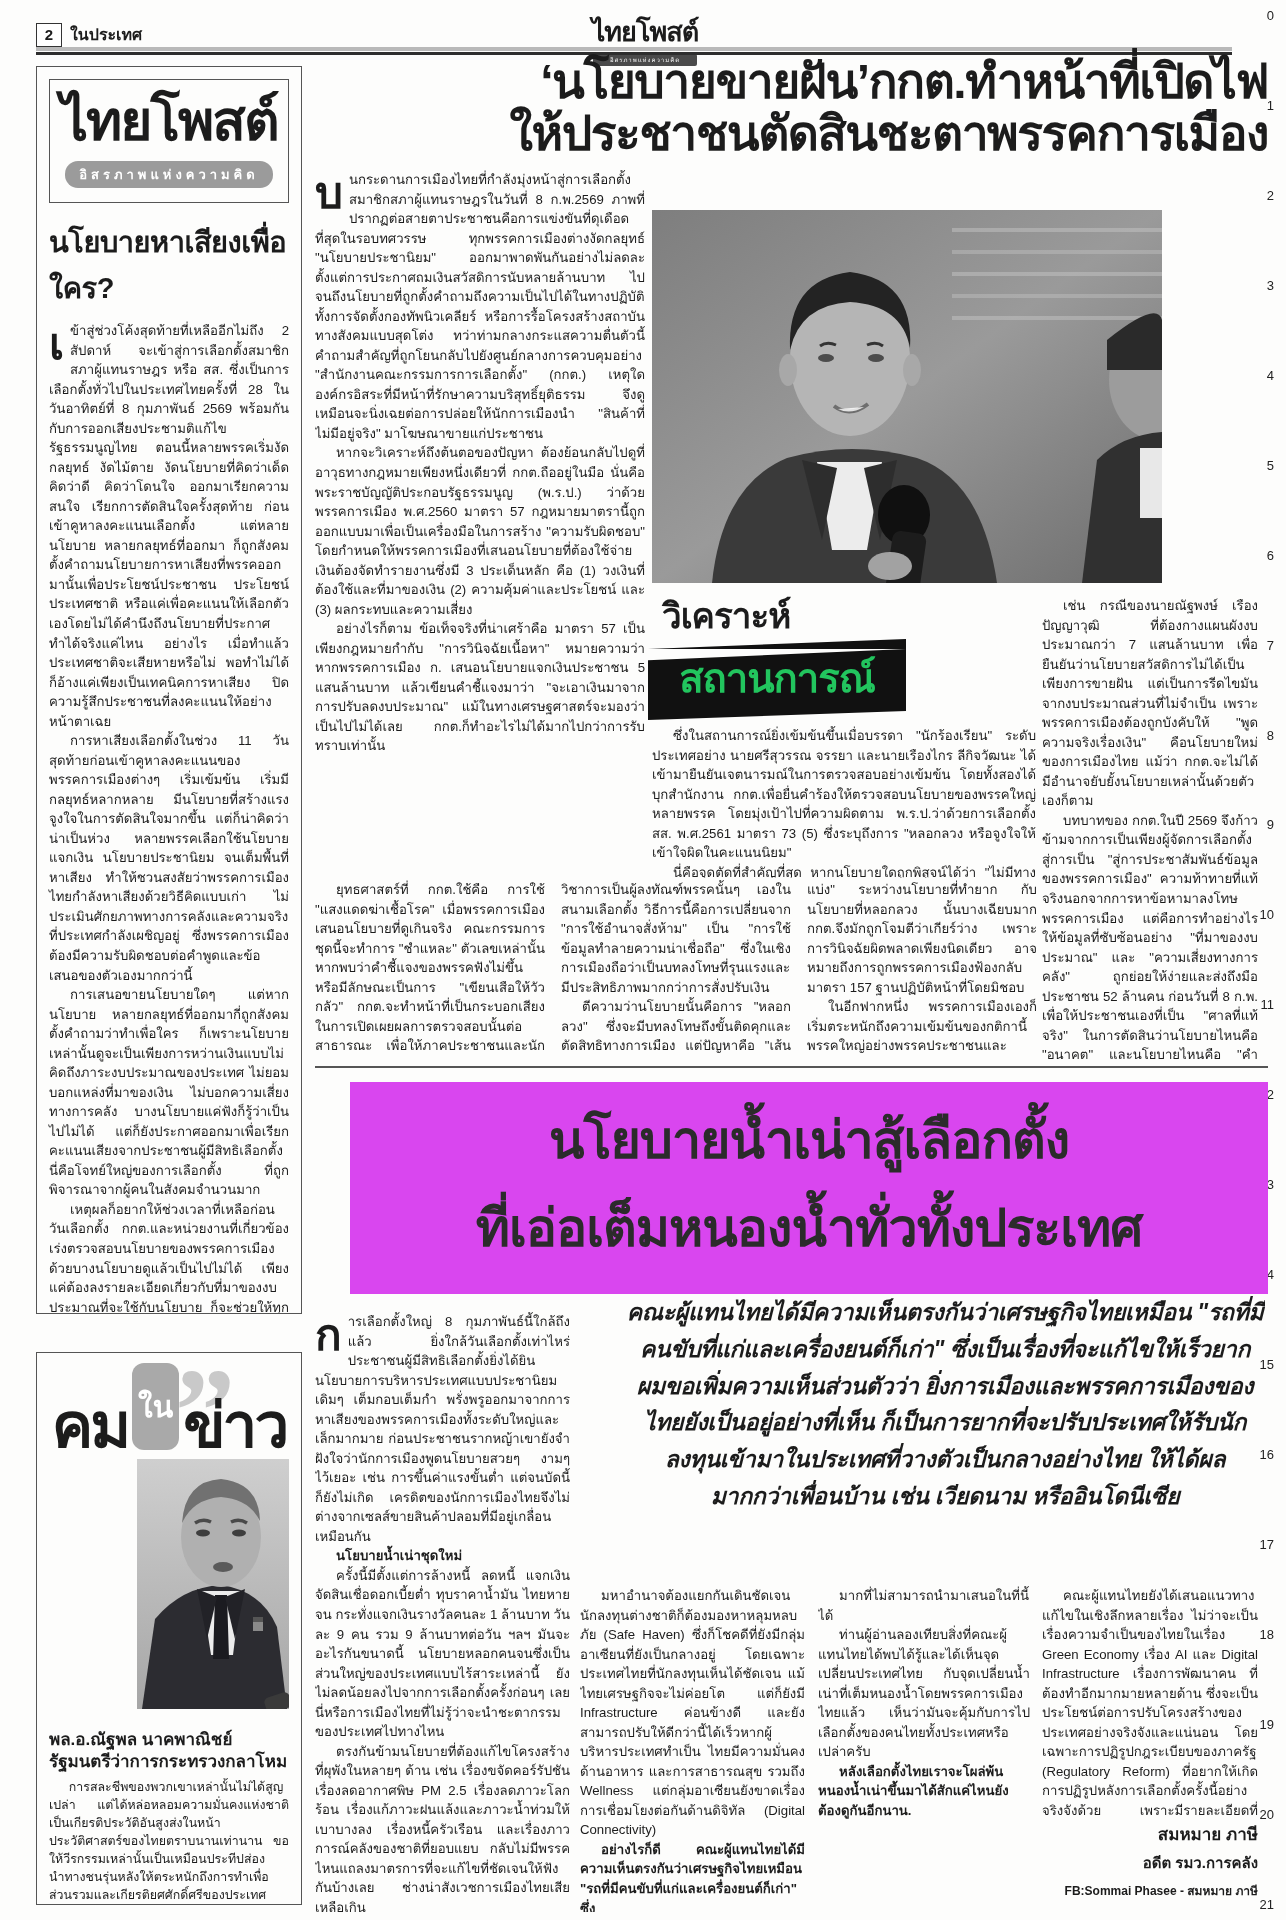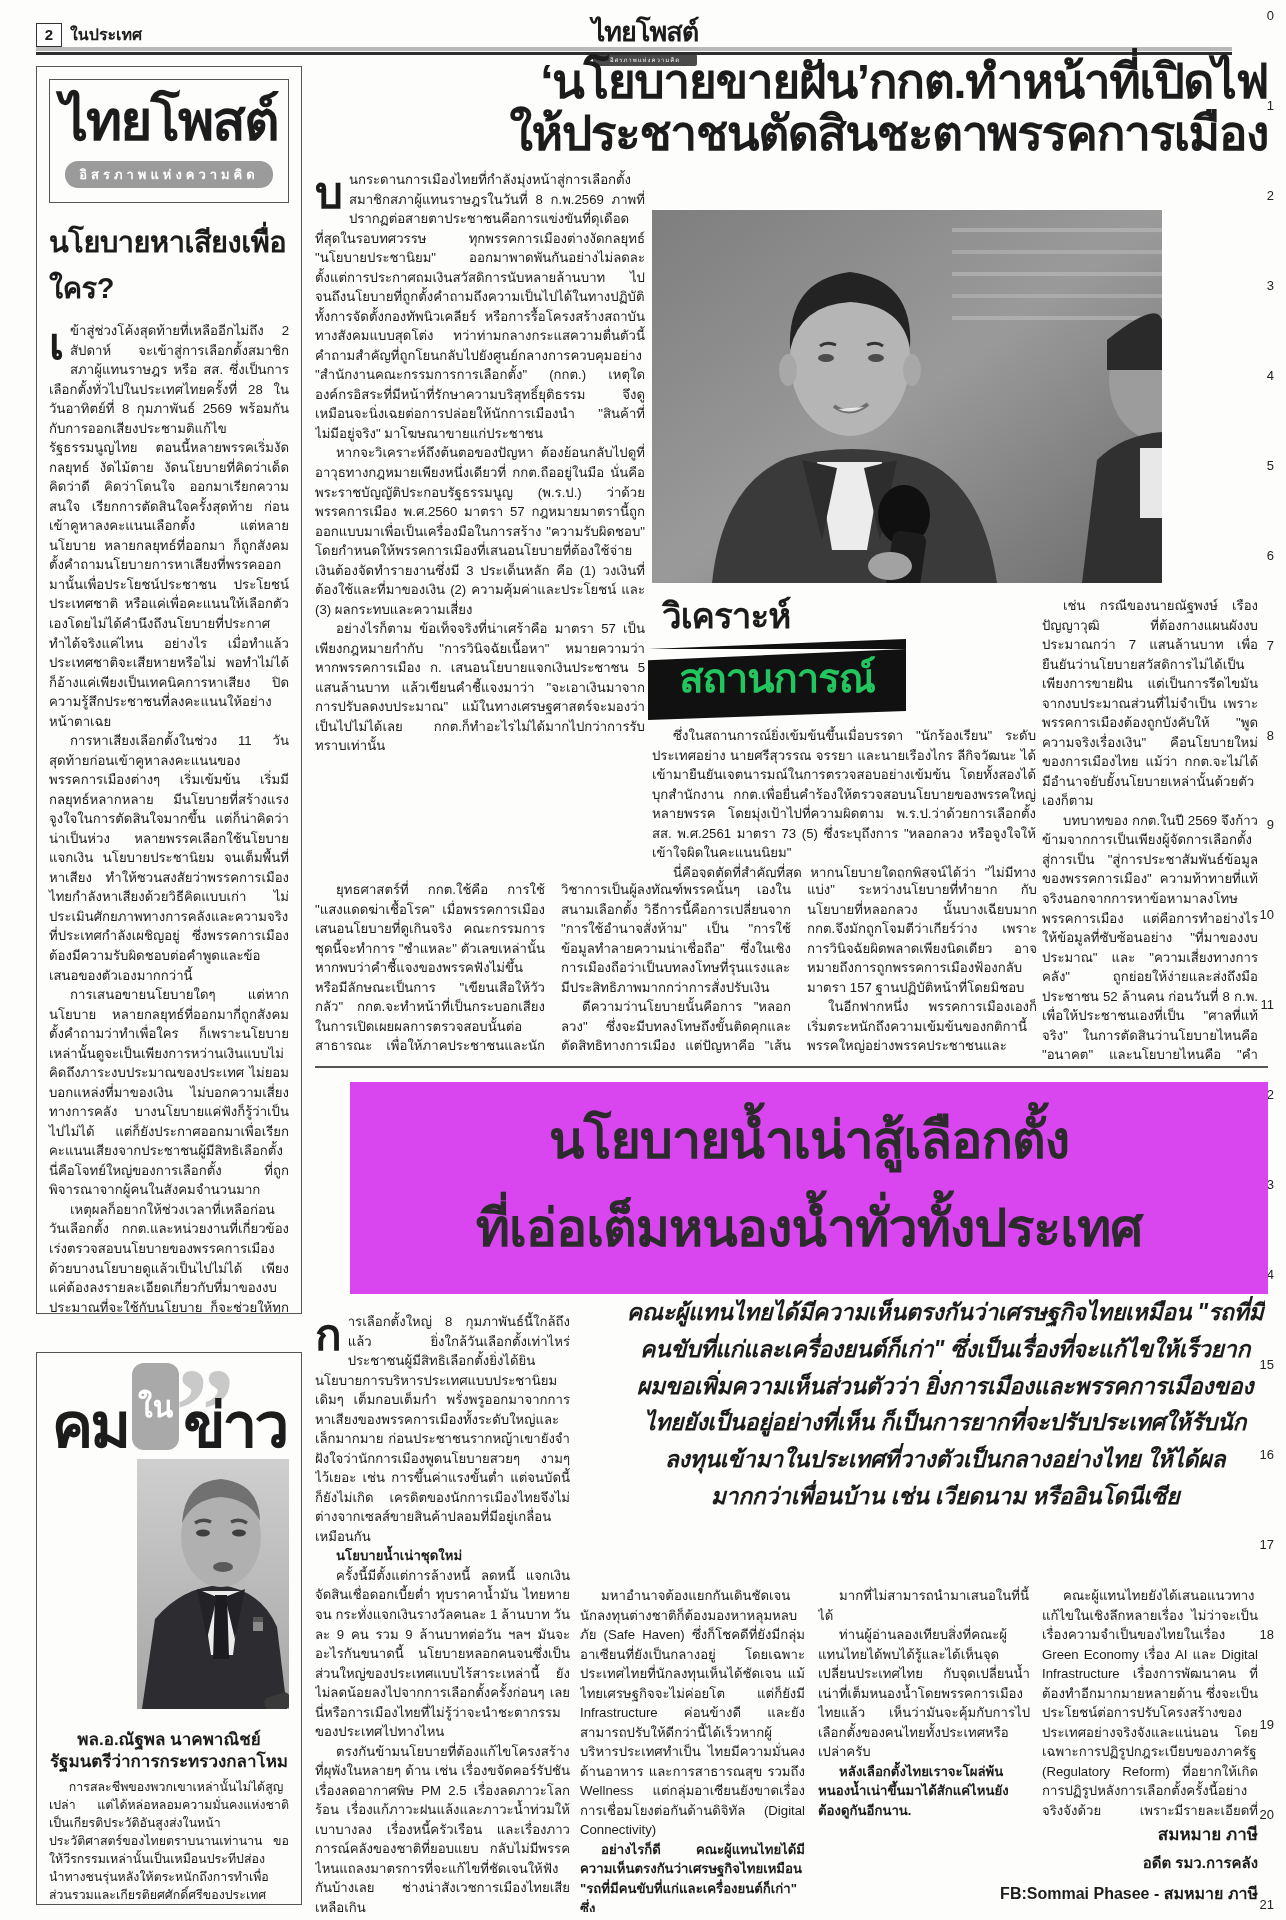--- a/index.html
+++ b/index.html
@@ -32,21 +32,21 @@
   .nodent { text-indent:0 !important; }
 
   
   .knk-box { position:absolute; left:36px; top:1352px; width:266px; height:1252px; max-height:553px; border:1.5px solid #555; padding:10px 12px; overflow:hidden; }
   .knk-logo { position:relative; text-align:center; height:92px; }
   .knk-quote { position:absolute; left:118px; top:6px; width:76px; height:76px; color:#c9c9c9; font-size:120px; font-weight:900; line-height:0.7; font-family:"Liberation Serif","DejaVu Serif",serif; }
   .knk-row { position:relative; display:flex; justify-content:center; align-items:flex-end; gap:2px; }
   .knk-big { font-size:62px; font-weight:900; letter-spacing:-3px; line-height:1.1; }
   .knk-nai { font-size:30px; font-weight:900; color:#fff; background:#a9a9a9; padding:20px 6px; border-radius:12px; margin:0 2px 10px; }
   .knk-photo { display:block; margin:4px 0 6px auto; }
-  .knk-caption { text-align:center; font-weight:800; font-size:17px; line-height:1.3;margin-top:20px; }
+  .knk-caption { text-align:left; font-weight:800; font-size:17px; line-height:1.3;margin-top:20px; }
   .knk-body { margin-top:6px; font-size:12.4px; line-height:1.45; text-align:justify; text-indent:1.6em; }
 
   
   .main-hl { position:absolute; left:315px; top:56px; width:953px;text-align:right; }
   .main-hl .l1, .main-hl .l2 { font-size:48px; font-weight:900; letter-spacing:-1.5px; line-height:1.08; white-space:nowrap; }
 
   
   .colA { position:absolute; left:315px; top:170px; width:330px; height:708px; overflow:hidden; }
   .body-text p { font-size:13.2px; line-height:1.48; text-align:justify; text-indent:1.6em; }
   .main-photo { position:absolute; left:652px; top:210px; width:510px; height:373px; }
@@ -68,21 +68,21 @@
   .b-col1 { position:absolute; left:315px; top:1312px; width:255px; height:600px; overflow:hidden; }
   .subhead { font-weight:800; text-indent:1.6em; font-size:13.2px; line-height:1.48; }
   .pullquote { position:absolute; left:625px; top:1294px; width:640px; height:278px; overflow:hidden; font-size:23px; font-weight:bold; font-style:italic; line-height:1.6; text-align:center; letter-spacing:-0.3px; }
   .b-col2 { position:absolute; left:580px; top:1586px; width:225px; height:326px; overflow:hidden; }
   .b-col3 { position:absolute; left:818px; top:1586px; width:212px; height:326px; overflow:hidden; }
   .b-col4 { position:absolute; left:1042px; top:1586px; width:216px; height:230px; overflow:hidden; }
   .bold-para { font-weight:800; }
   .byline { position:absolute; left:1000px; top:1820px; width:258px; text-align:right; }
   .byline .n1 { font-weight:800; font-size:17px; }
   .byline .n2 { font-weight:800; font-size:15px; margin-top:4px; }
-  .byline .n3 { font-weight:800; font-size:16px; margin-top:6px; }
+  .byline .n3 { font-weight:800; font-size:12px; margin-top:6px; }
 </style>
 </head>
 <body>
 
 <div id="paper">
 
   <div class="hdr-left">
     <div class="pagenum-box">2</div>
     <div class="section-label">ในประเทศ</div>
   </div>

